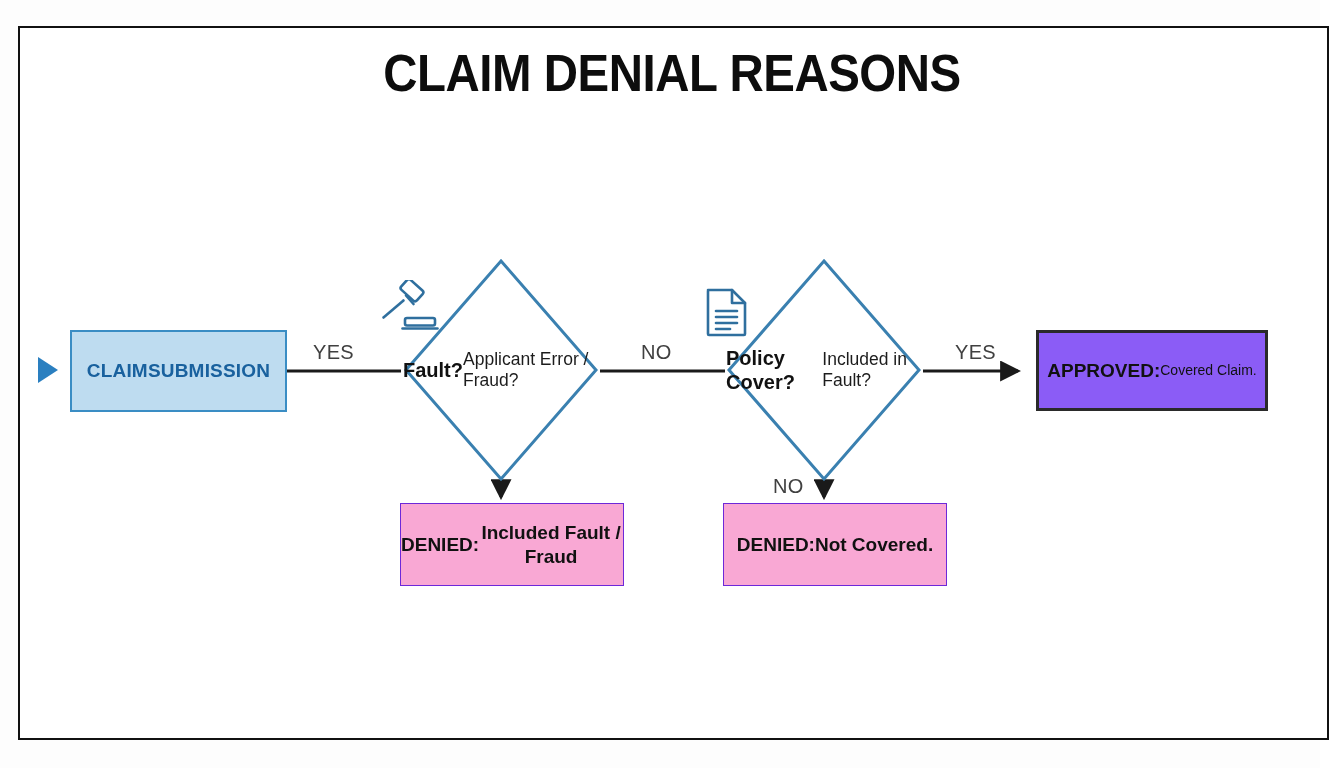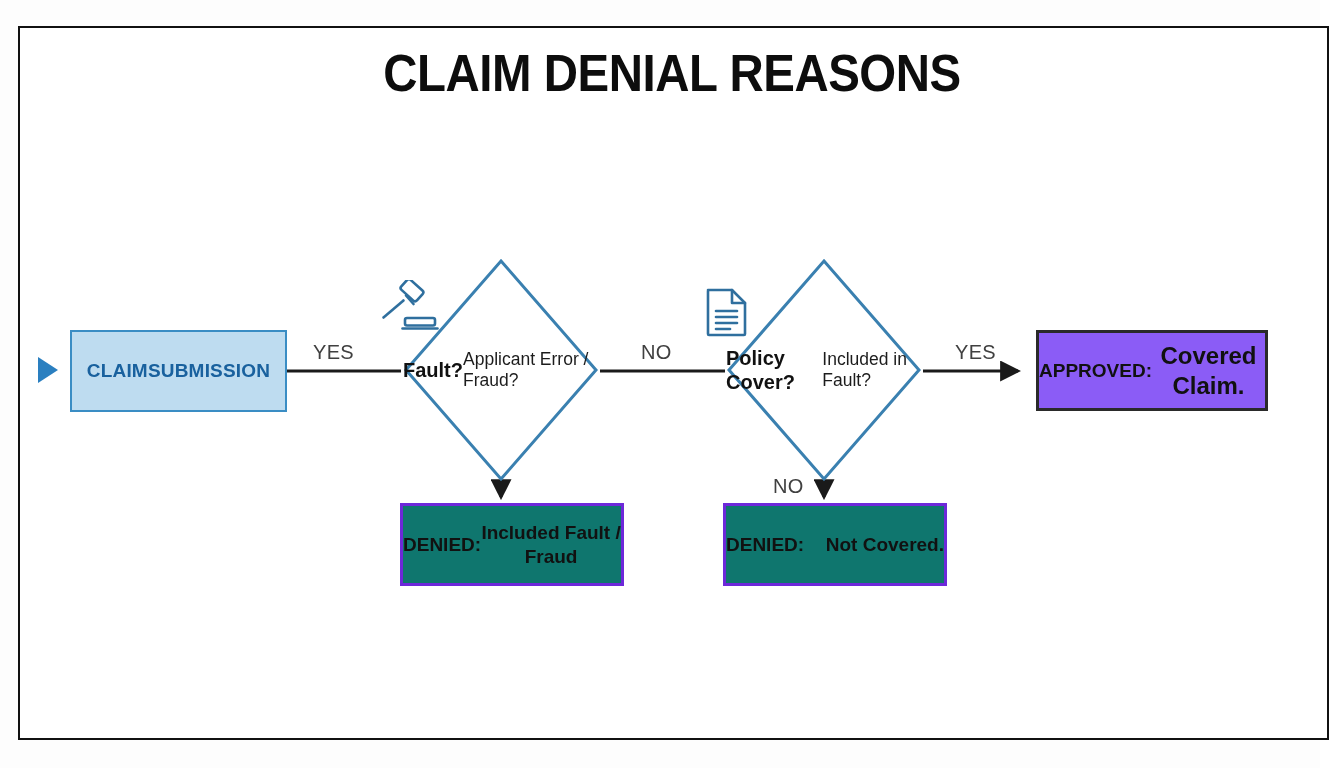--- a/index.html
+++ b/index.html
@@ -80,29 +80,28 @@
   #approved-box {
     left: 1024px;
     top: 330px;
     width: 232px;
     height: 81px;
     background: #8b5cf6;
     border: 3px solid #2a2a2a;
     color: #111111;
     font-size: 19px;
   }
-  #approved-box .l2 { font-weight: bold; font-size: 24px; }
+  #approved-box .l2 { font-weight: normal; font-size: 14px; }
 
   
   .denied-box {
-    background: #0f766e;
-    border: 3px solid #6d28d9;
+    background: #f9a8d4;
+    border: 1px solid #6d28d9;
     color: #111111;
     font-size: 19px;
-    justify-content: space-between;
   }
   #denied-fault {
     left: 388px;
     top: 503px;
     width: 224px;
     height: 83px;
   }
   #denied-covered {
     left: 711px;
     top: 503px;

